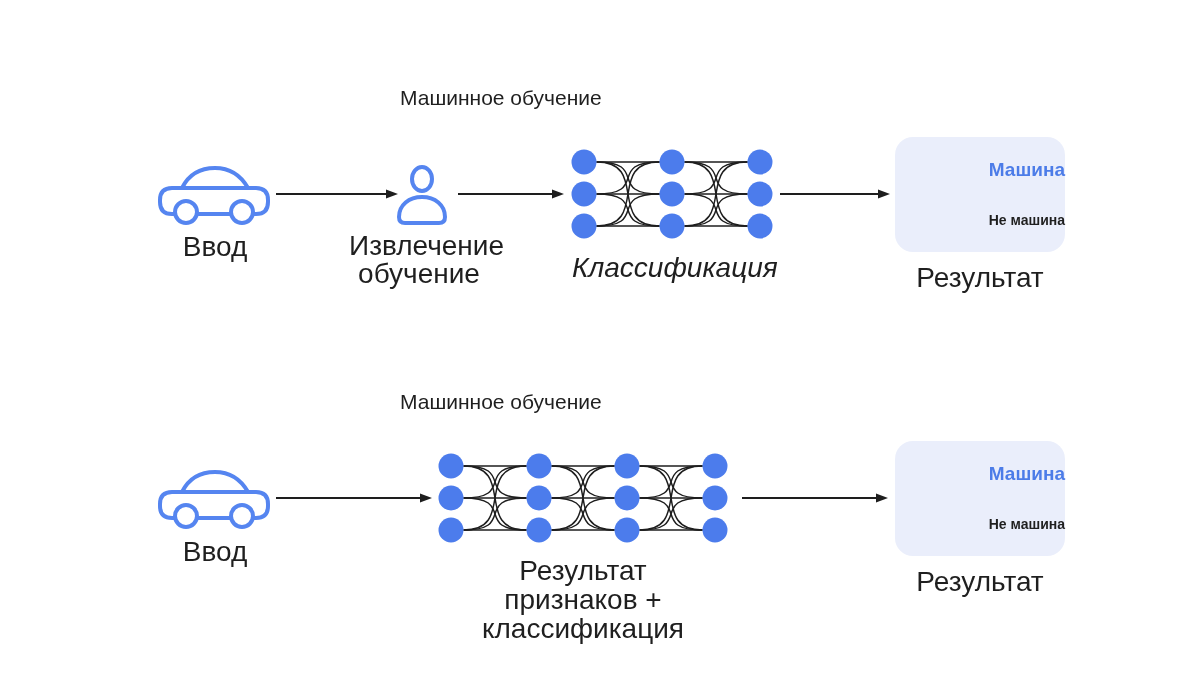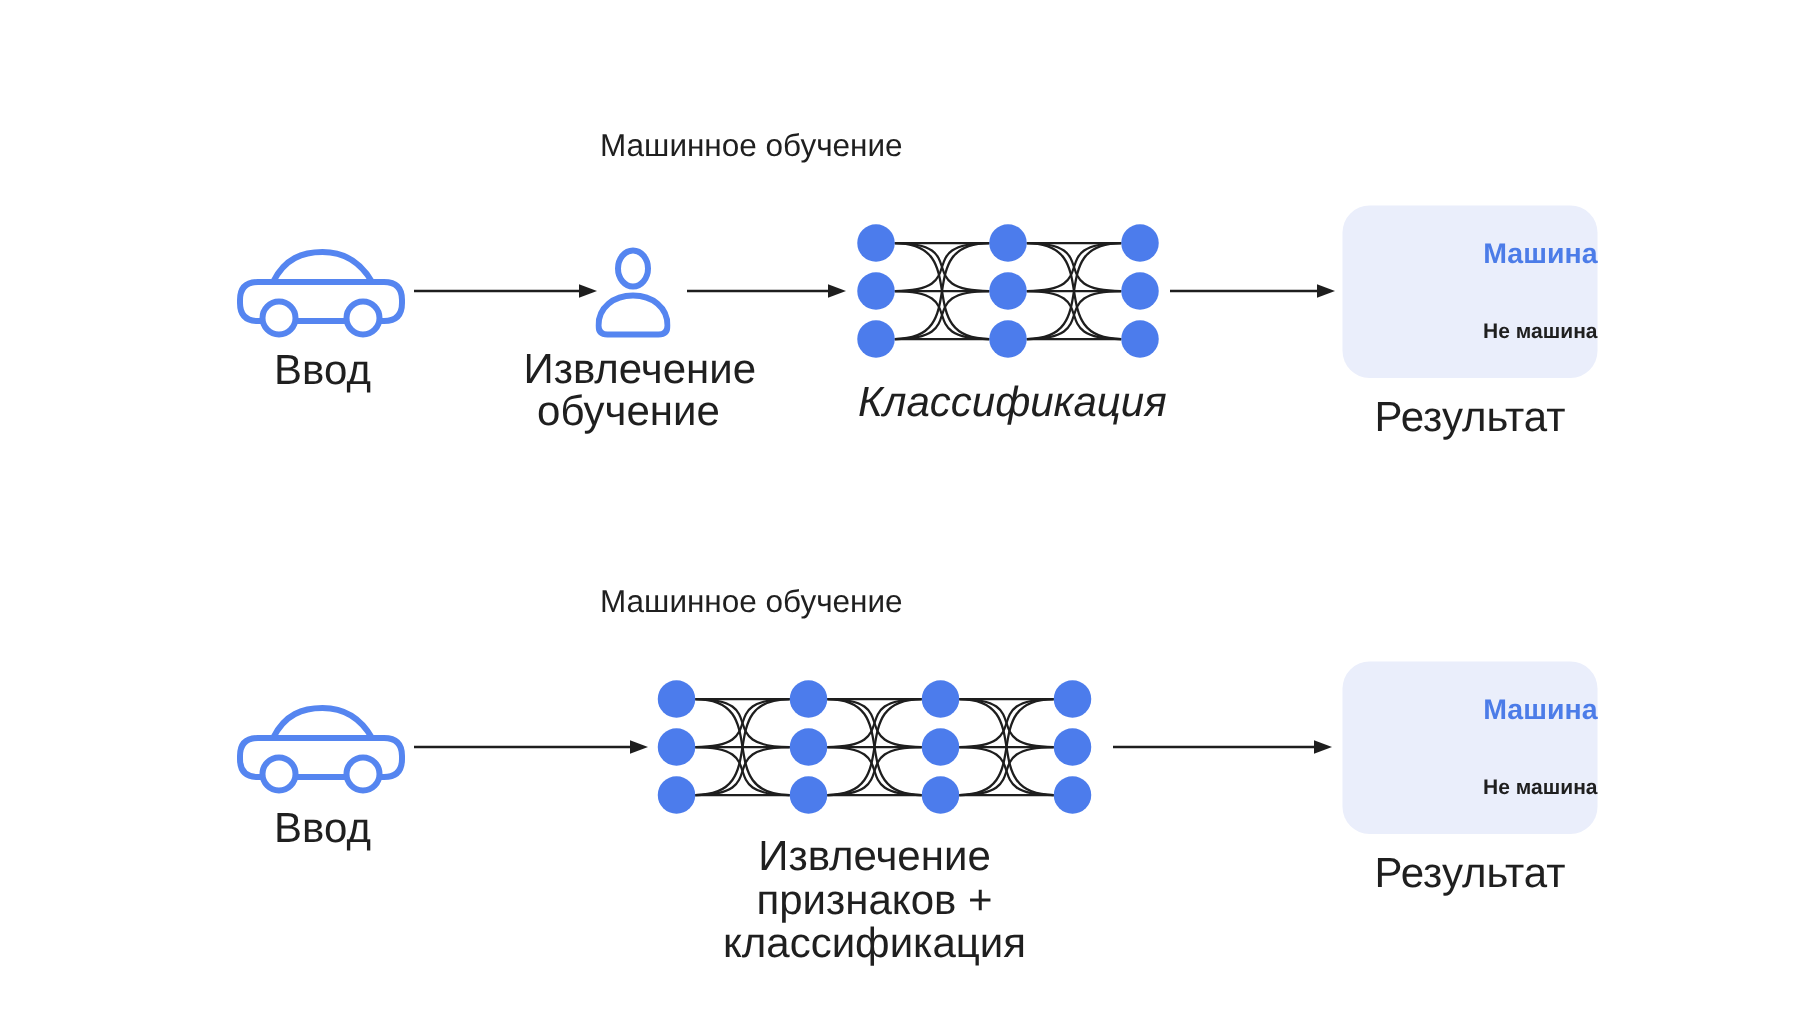--- a/index.html
+++ b/index.html
@@ -158,21 +158,21 @@
         <circle cx="103" cy="15" r="12.5" fill="var(--node-blue)"></circle>
         <circle cx="103" cy="47" r="12.5" fill="var(--node-blue)"></circle>
         <circle cx="103" cy="79" r="12.5" fill="var(--node-blue)"></circle>
         <circle cx="191" cy="15" r="12.5" fill="var(--node-blue)"></circle>
         <circle cx="191" cy="47" r="12.5" fill="var(--node-blue)"></circle>
         <circle cx="191" cy="79" r="12.5" fill="var(--node-blue)"></circle>
         <circle cx="279" cy="15" r="12.5" fill="var(--node-blue)"></circle>
         <circle cx="279" cy="47" r="12.5" fill="var(--node-blue)"></circle>
         <circle cx="279" cy="79" r="12.5" fill="var(--node-blue)"></circle>
       </svg>
-    <div class="label wide" style="left:453px;top:556px;width:260px;">Извлечение признаков + классификация</div>
+    <div class="label wide" style="left:453px;top:556px;width:260px;">Результат признаков + классификация</div>
 
     <svg class="abs" style="left:742px;top:492px;" width="146" height="12" viewBox="0 0 146 12">
       <line x1="0" y1="6" x2="135" y2="6" stroke="var(--arrow-dark)" stroke-width="1.8"></line>
       <polygon points="134,1.5 146,6 134,10.5" fill="var(--arrow-dark)"></polygon>
     </svg>
 
     <div class="result-box" style="left:895px;top:441px;">
       <span class="result-primary">Машина</span>
       <span class="result-secondary">Не машина</span>
     </div>

